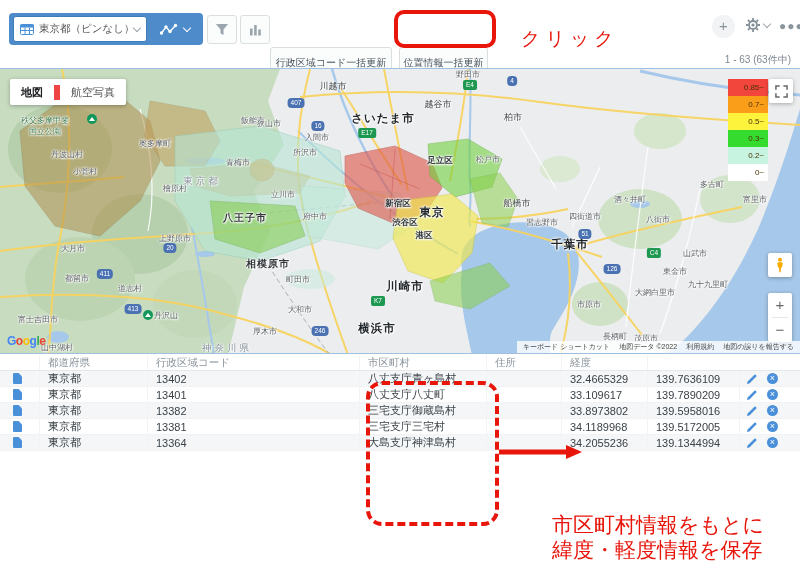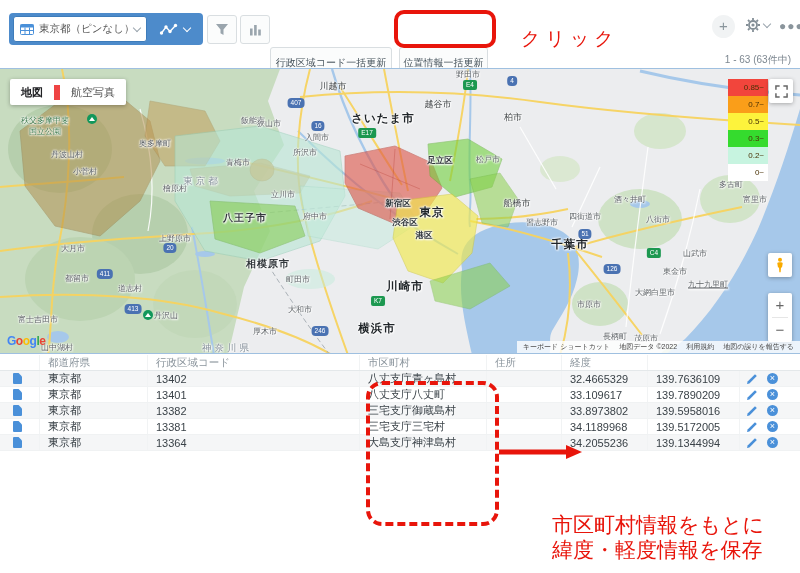--- a/index.html
+++ b/index.html
@@ -226,26 +226,26 @@
         <span class="mlabel ward" style="left: 440px; top: 92px;">足立区</span>
         <span class="mlabel ward" style="left: 398px; top: 135px;">新宿区</span>
         <span class="mlabel big" style="left: 432px; top: 143px;">東京</span>
         <span class="mlabel ward" style="left: 405px; top: 154px;">渋谷区</span>
         <span class="mlabel ward" style="left: 424px; top: 167px;">港区</span>
         <span class="mlabel city" style="left: 517px; top: 134px;">船橋市</span>
         <span class="mlabel town" style="left: 542px; top: 153px;">習志野市</span>
         <span class="mlabel big" style="left: 570px; top: 175px;">千葉市</span>
         <span class="mlabel town" style="left: 585px; top: 147px;">四街道市</span>
         <span class="mlabel town" style="left: 630px; top: 130px;">酒々井町</span>
-        <span class="mlabel town" style="left: 731px; top: 115px;">多古町</span>
+        <span class="mlabel town" style="left: 712px; top: 115px;">多古町</span>
         <span class="mlabel town" style="left: 755px; top: 130px;">富里市</span>
         <span class="mlabel town" style="left: 658px; top: 150px;">八街市</span>
         <span class="mlabel town" style="left: 695px; top: 184px;">山武市</span>
         <span class="mlabel town" style="left: 675px; top: 202px;">東金市</span>
-        <span class="mlabel town" style="left: 708px; top: 215px; text-decoration: underline;">九十九里町</span>
+        <span class="mlabel town" style="left: 708px; top: 215px;">九十九里町</span>
         <span class="mlabel town" style="left: 655px; top: 223px;">大網白里市</span>
         <span class="mlabel town" style="left: 575px; top: 235px; padding-left: 28px;">市原市</span>
         <span class="mlabel town" style="left: 615px; top: 267px;">長柄町</span>
         <span class="mlabel town" style="left: 646px; top: 269px;">茂原市</span>
         <span class="mlabel town" style="left: 283px; top: 125px;">立川市</span>
         <span class="mlabel town" style="left: 315px; top: 147px;">府中市</span>
         <span class="mlabel big2" style="left: 245px; top: 149px;">八王子市</span>
         <span class="mlabel town" style="left: 175px; top: 169px;">上野原市</span>
         <span class="mlabel town" style="left: 73px; top: 179px;">大月市</span>
         <span class="mlabel town" style="left: 77px; top: 209px;">都留市</span>

